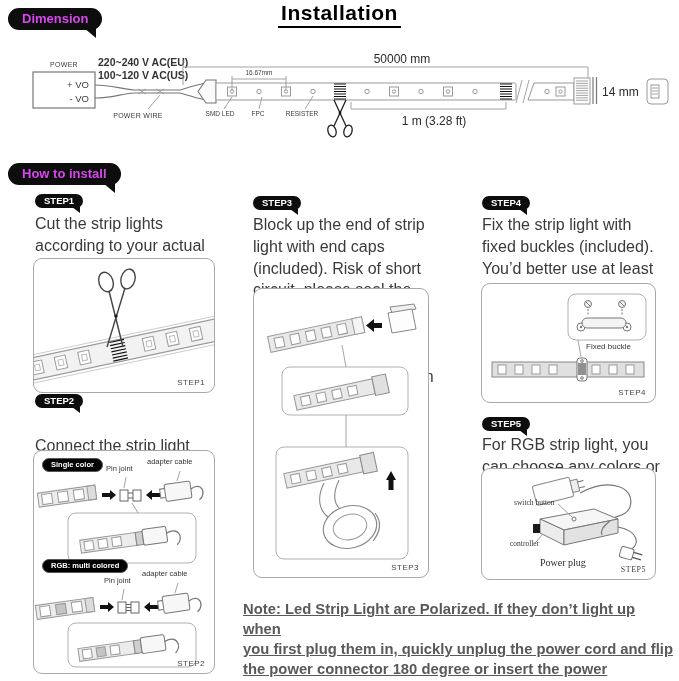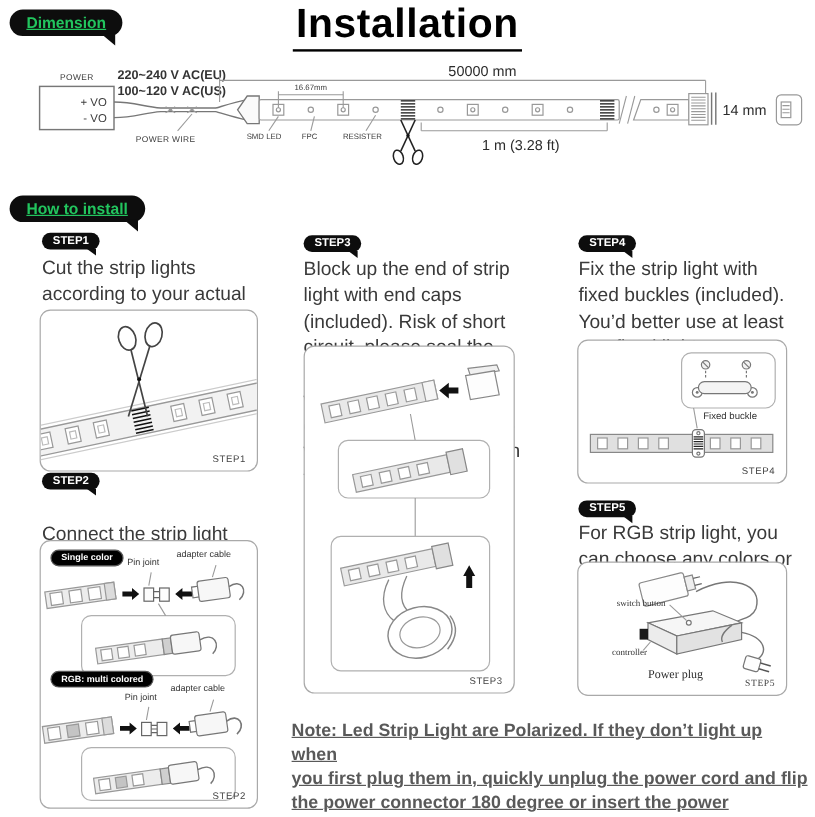--- a/index.html
+++ b/index.html
@@ -1,23 +1,23 @@
 <!DOCTYPE html>
 <html><head>
 <meta charset="utf-8">
 <style>
   html,body{margin:0;padding:0;background:#fff;}
   .page{position:relative;width:679px;height:681px;background:#fff;overflow:hidden;
         font-family:"Liberation Sans",sans-serif;color:#3c3c3c;}
-  .bubble{position:absolute;background:#0d0d0d;color:#22c55e;font-weight:bold;
-          border-radius:14px;padding:4px 14px 5px;font-size:13px;line-height:1;text-decoration:underline;}
+  .bubble{position:absolute;background:#0d0d0d;color:#d946ef;font-weight:bold;
+          border-radius:14px;padding:4px 14px 5px;font-size:13px;line-height:1;}
   .bubble::after{content:"";position:absolute;right:6px;bottom:-8px;width:0;height:0;
           border-top:10px solid #0d0d0d;border-left:12px solid transparent;}
   .title-wrap{position:absolute;top:1px;left:0;right:0;text-align:center;}
-  .title-wrap span{display:inline-block;font-size:34px;font-weight:bold;color:#000;
+  .title-wrap span{display:inline-block;font-size:21px;font-weight:bold;color:#000;
           border-bottom:2.5px solid #000;padding:0 3px 1px;letter-spacing:.5px;}
   .step-badge{position:absolute;background:#0d0d0d;color:#fff;font-weight:bold;
           border-radius:8px;padding:2px 9px 2px;font-size:9.5px;line-height:1;}
   .step-badge::after{content:"";position:absolute;right:3px;bottom:-5px;width:0;height:0;
           border-top:6px solid #0d0d0d;border-left:8px solid transparent;}
   .step-text{position:absolute;font-size:16px;line-height:1.36;color:#3a3a3a;}
   .figure{position:absolute;border:1.2px solid #a9a9a9;border-radius:9px;background:#fff;}
   .figure svg{position:absolute;left:0;top:0;width:100%;height:100%;}
   .fig-step-label{position:absolute;right:9px;bottom:5px;font-size:8px;color:#444;letter-spacing:.5px;}
   .fig-label{position:absolute;font-size:7.5px;color:#333;white-space:nowrap;}

